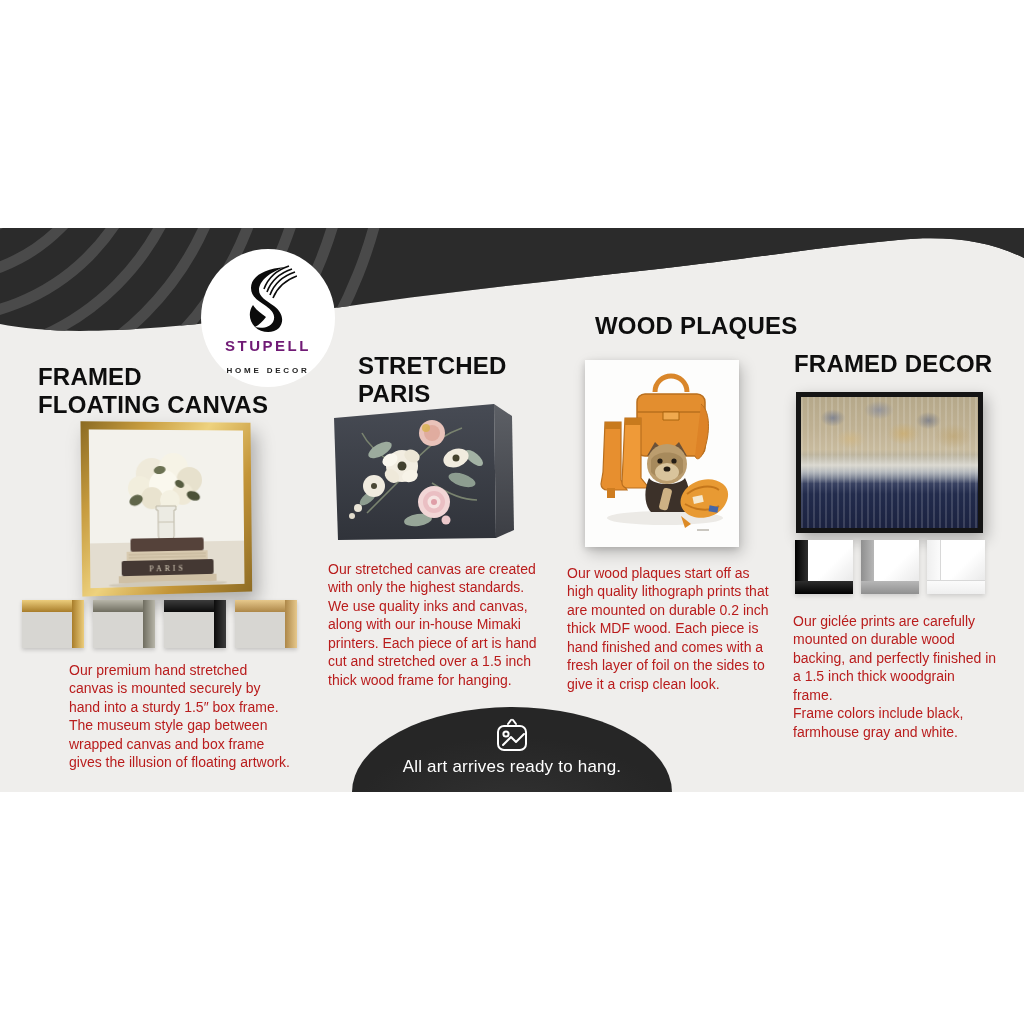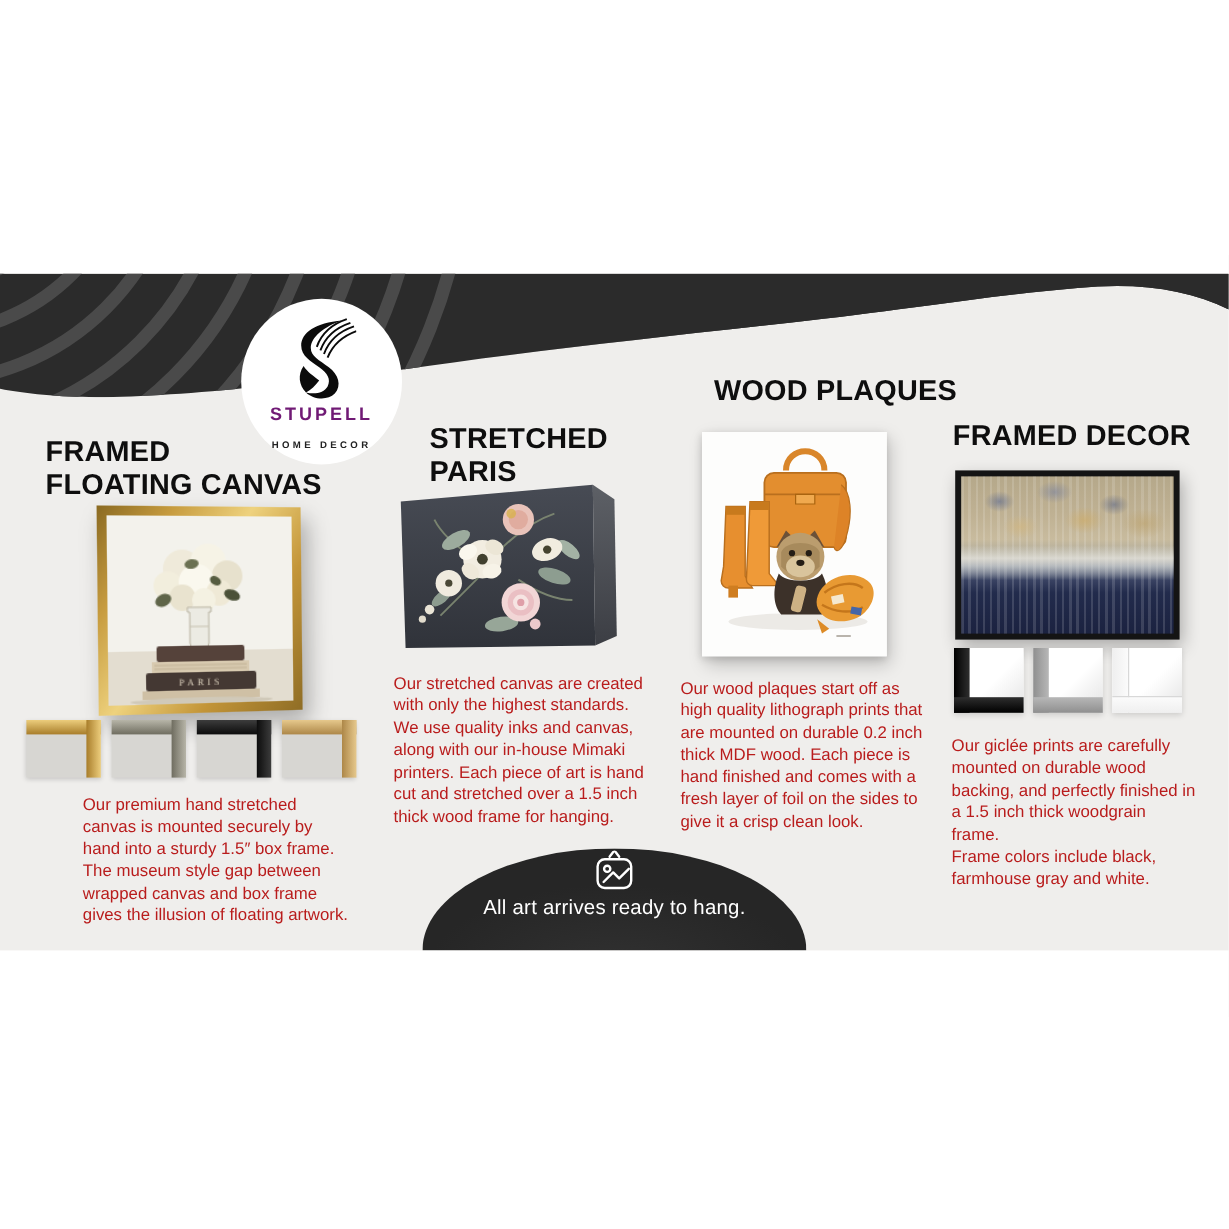--- a/index.html
+++ b/index.html
@@ -85,21 +85,21 @@
   
   .dome{
     position:absolute; left:352px; top:479px; width:320px; height:85px;
     background:
       radial-gradient(260px 120px at 50% 120%, rgba(70,70,70,.35), rgba(0,0,0,0) 60%),
       #262626;
     border-radius:50% 50% 0 0 / 100% 100% 0 0;
     display:flex; flex-direction:column; align-items:center; justify-content:flex-end;
     overflow:hidden;
   }
-  .dome-msg{ color:#fff; font-size:17px; margin-bottom:25px; letter-spacing:0.2px; }
+  .dome-msg{ color:#fff; font-size:17px; margin-bottom:15px; letter-spacing:0.2px; }
   .dome-icon{ margin-bottom:4px; }
 </style>
 </head>
 <body>
 
 <div class="poster">
 
   <svg class="top-band" viewBox="0 0 1024 140" preserveAspectRatio="none">
     <defs>
       <clipPath id="bandclip">

